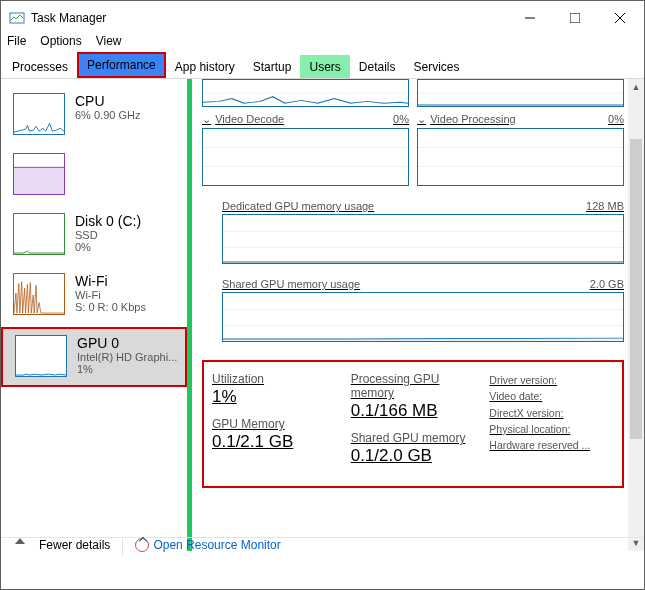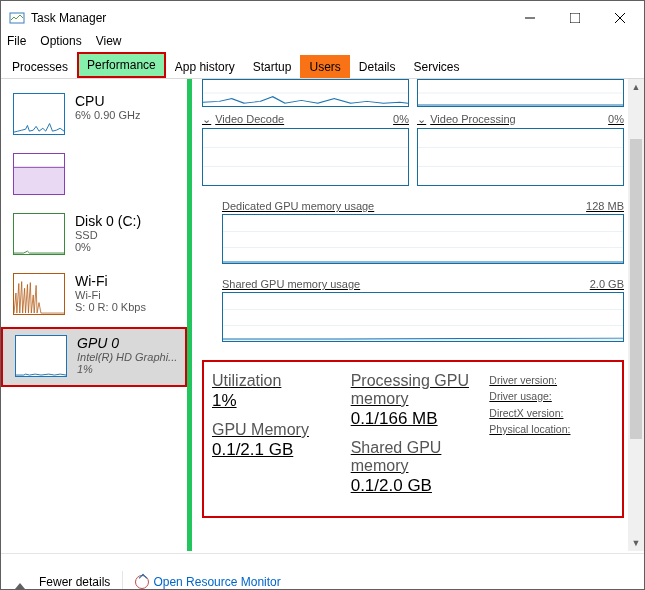--- a/index.html
+++ b/index.html
@@ -12,28 +12,28 @@
 .winbtns { margin-left: auto; display: flex; }
 .winbtn { width: 45px; height: 30px; display: flex; align-items: center; justify-content: center; font-size: 11px; }
 .winbtn svg { width: 10px; height: 10px; stroke: #000; stroke-width: 1; fill: none; }
 
 
 .menubar { height: 20px; display: flex; align-items: center; padding-left: 6px; gap: 14px; font-size: 12px; }
 
 
 .tabs { display: flex; align-items: flex-end; border-bottom: 1px solid #d9d9d9; margin-top: 2px; height: 26px; padding-left: 2px; }
 .tab { padding: 4px 8px; font-size: 12px; border: 1px solid transparent; border-bottom: none; cursor: default; }
-.tab.active { border: 2px solid #c00; background: #86efac; }
-.tab.users { background: #f97316; }
+.tab.active { border: 2px solid #c00; background: #3b82f6; }
+.tab.users { background: #86efac; }
 
 
 .body { display: flex; height: 472px; position: relative; }
 .sidebar { width: 191px; border-right: 5px solid #22c55e; padding-top: 8px; overflow: hidden; }
 .sideitem { display: flex; align-items: flex-start; padding: 6px 6px 6px 12px; height: 60px; }
-.sideitem.selected { background: #d9d9d9; border: 2px solid #c00; font-style: italic; }
+.sideitem.selected { background: #d9d9d9; border: 2px solid #c00; }
 .spark { width: 52px; height: 42px; border-width: 1px; border-style: solid; background: #fff; position: relative; flex-shrink: 0; }
 .spark svg { width: 100%; height: 100%; display: block; }
 .sidetxt { margin-left: 10px; }
 .sidetxt .name { font-size: 14px; }
 .sidetxt .sub { font-size: 11px; color: #555; white-space: nowrap; overflow: hidden; text-overflow: ellipsis; max-width: 120px; }
 
 .right { flex: 1; position: relative; overflow: hidden; }
 .scrollbar { position: absolute; top: 0; right: 0; width: 16px; bottom: 0; background: #f0f0f0; }
 .thumb { position: absolute; left: 2px; right: 2px; top: 60px; height: 300px; background: #cdcdcd; }
 .arrow { position: absolute; left: 0; right: 0; height: 16px; display: flex; align-items: center; justify-content: center; color: #606060; font-size: 9px; }
@@ -52,26 +52,26 @@
 .gridbox .gridline { position: absolute; left: 0; right: 0; border-top: 1px solid #e9f2f4; }
 
 .membox { margin-top: 14px; margin-left: 20px; }
 .memhdr { display: flex; justify-content: space-between; font-size: 11px; color: #555; margin-bottom: 2px; }
 .memchart { height: 50px; border: 1px solid #156e9e; position: relative; }
 .memchart .gl { position: absolute; left: 0; right: 0; border-top: 1px solid #e9f2f4; }
 .memchart svg { position: absolute; left: 0; top: 0; width: 100%; height: 100%; }
 
 .stats { margin-top: 18px; border: 2px solid #c00; padding: 10px 8px; display: flex; gap: 14px; }
 .statcol { flex: 1; }
-.statlbl { font-size: 16px; color: #555; }
+.statlbl { font-size: 12px; color: #555; }
 .statval { font-size: 17px; margin: 1px 0 10px; }
 .smallrow { font-size: 10.5px; color: #555; line-height: 1.55; white-space: nowrap; }
 
 
-.footer { position: absolute; left: 0; right: 0; bottom: 0; height: 36px; border-top: 1px solid #e5e5e5; display: flex; align-items: flex-end; padding-left: 12px; gap: 8px; font-size: 12px; }
+.footer { position: absolute; left: 0; right: 0; bottom: 0; height: 52px; border-top: 1px solid #e5e5e5; display: flex; align-items: flex-start; padding-left: 12px; gap: 8px; font-size: 12px; }
 .footer .sep { width: 1px; height: 18px; background: #e5e5e5; margin: 0 4px; }
 .footer .link { color: #0066cc; }
 .footer .circ { width: 14px; height: 14px; border: 1.5px solid #c0504d; border-radius: 50%; position: relative; display: inline-block; vertical-align: -3px; margin-right: 4px; }
 .footer .circ::after { content: ""; position: absolute; width: 5px; height: 5px; left: 4px; top: -1px; border-left: 1.5px solid #1f6aa5; border-top: 1.5px solid #1f6aa5; transform: rotate(45deg); }
 .chevup { width: 0; height: 0; border-left: 5px solid transparent; border-right: 5px solid transparent; border-bottom: 6px solid #606060; display: inline-block; vertical-align: 1px; margin: 0 6px 0 2px; }
 </style>
 </head>
 <body>
 
 <div class="titlebar">
@@ -256,23 +256,24 @@
           <div class="statval">0.1/2.1 GB</div>
         </div>
         <div class="statcol">
           <div class="statlbl">Processing GPU memory</div>
           <div class="statval">0.1/166 MB</div>
           <div class="statlbl">Shared GPU memory</div>
           <div class="statval">0.1/2.0 GB</div>
         </div>
         <div class="statcol">
           <div class="smallrow">Driver version:</div>
-          <div class="smallrow">Driver usage:</div>
+          <div class="smallrow">Video date:</div>
           <div class="smallrow">DirectX version:</div>
           <div class="smallrow">Physical location:</div>
+          <div class="smallrow">Hardware reserved ...</div>
         </div>
       </div>
     </div>
   </div>
 </div>
 
 <div class="footer">
   <span class="chevup"></span>
   <span>Fewer details</span>
   <span class="sep"></span>

